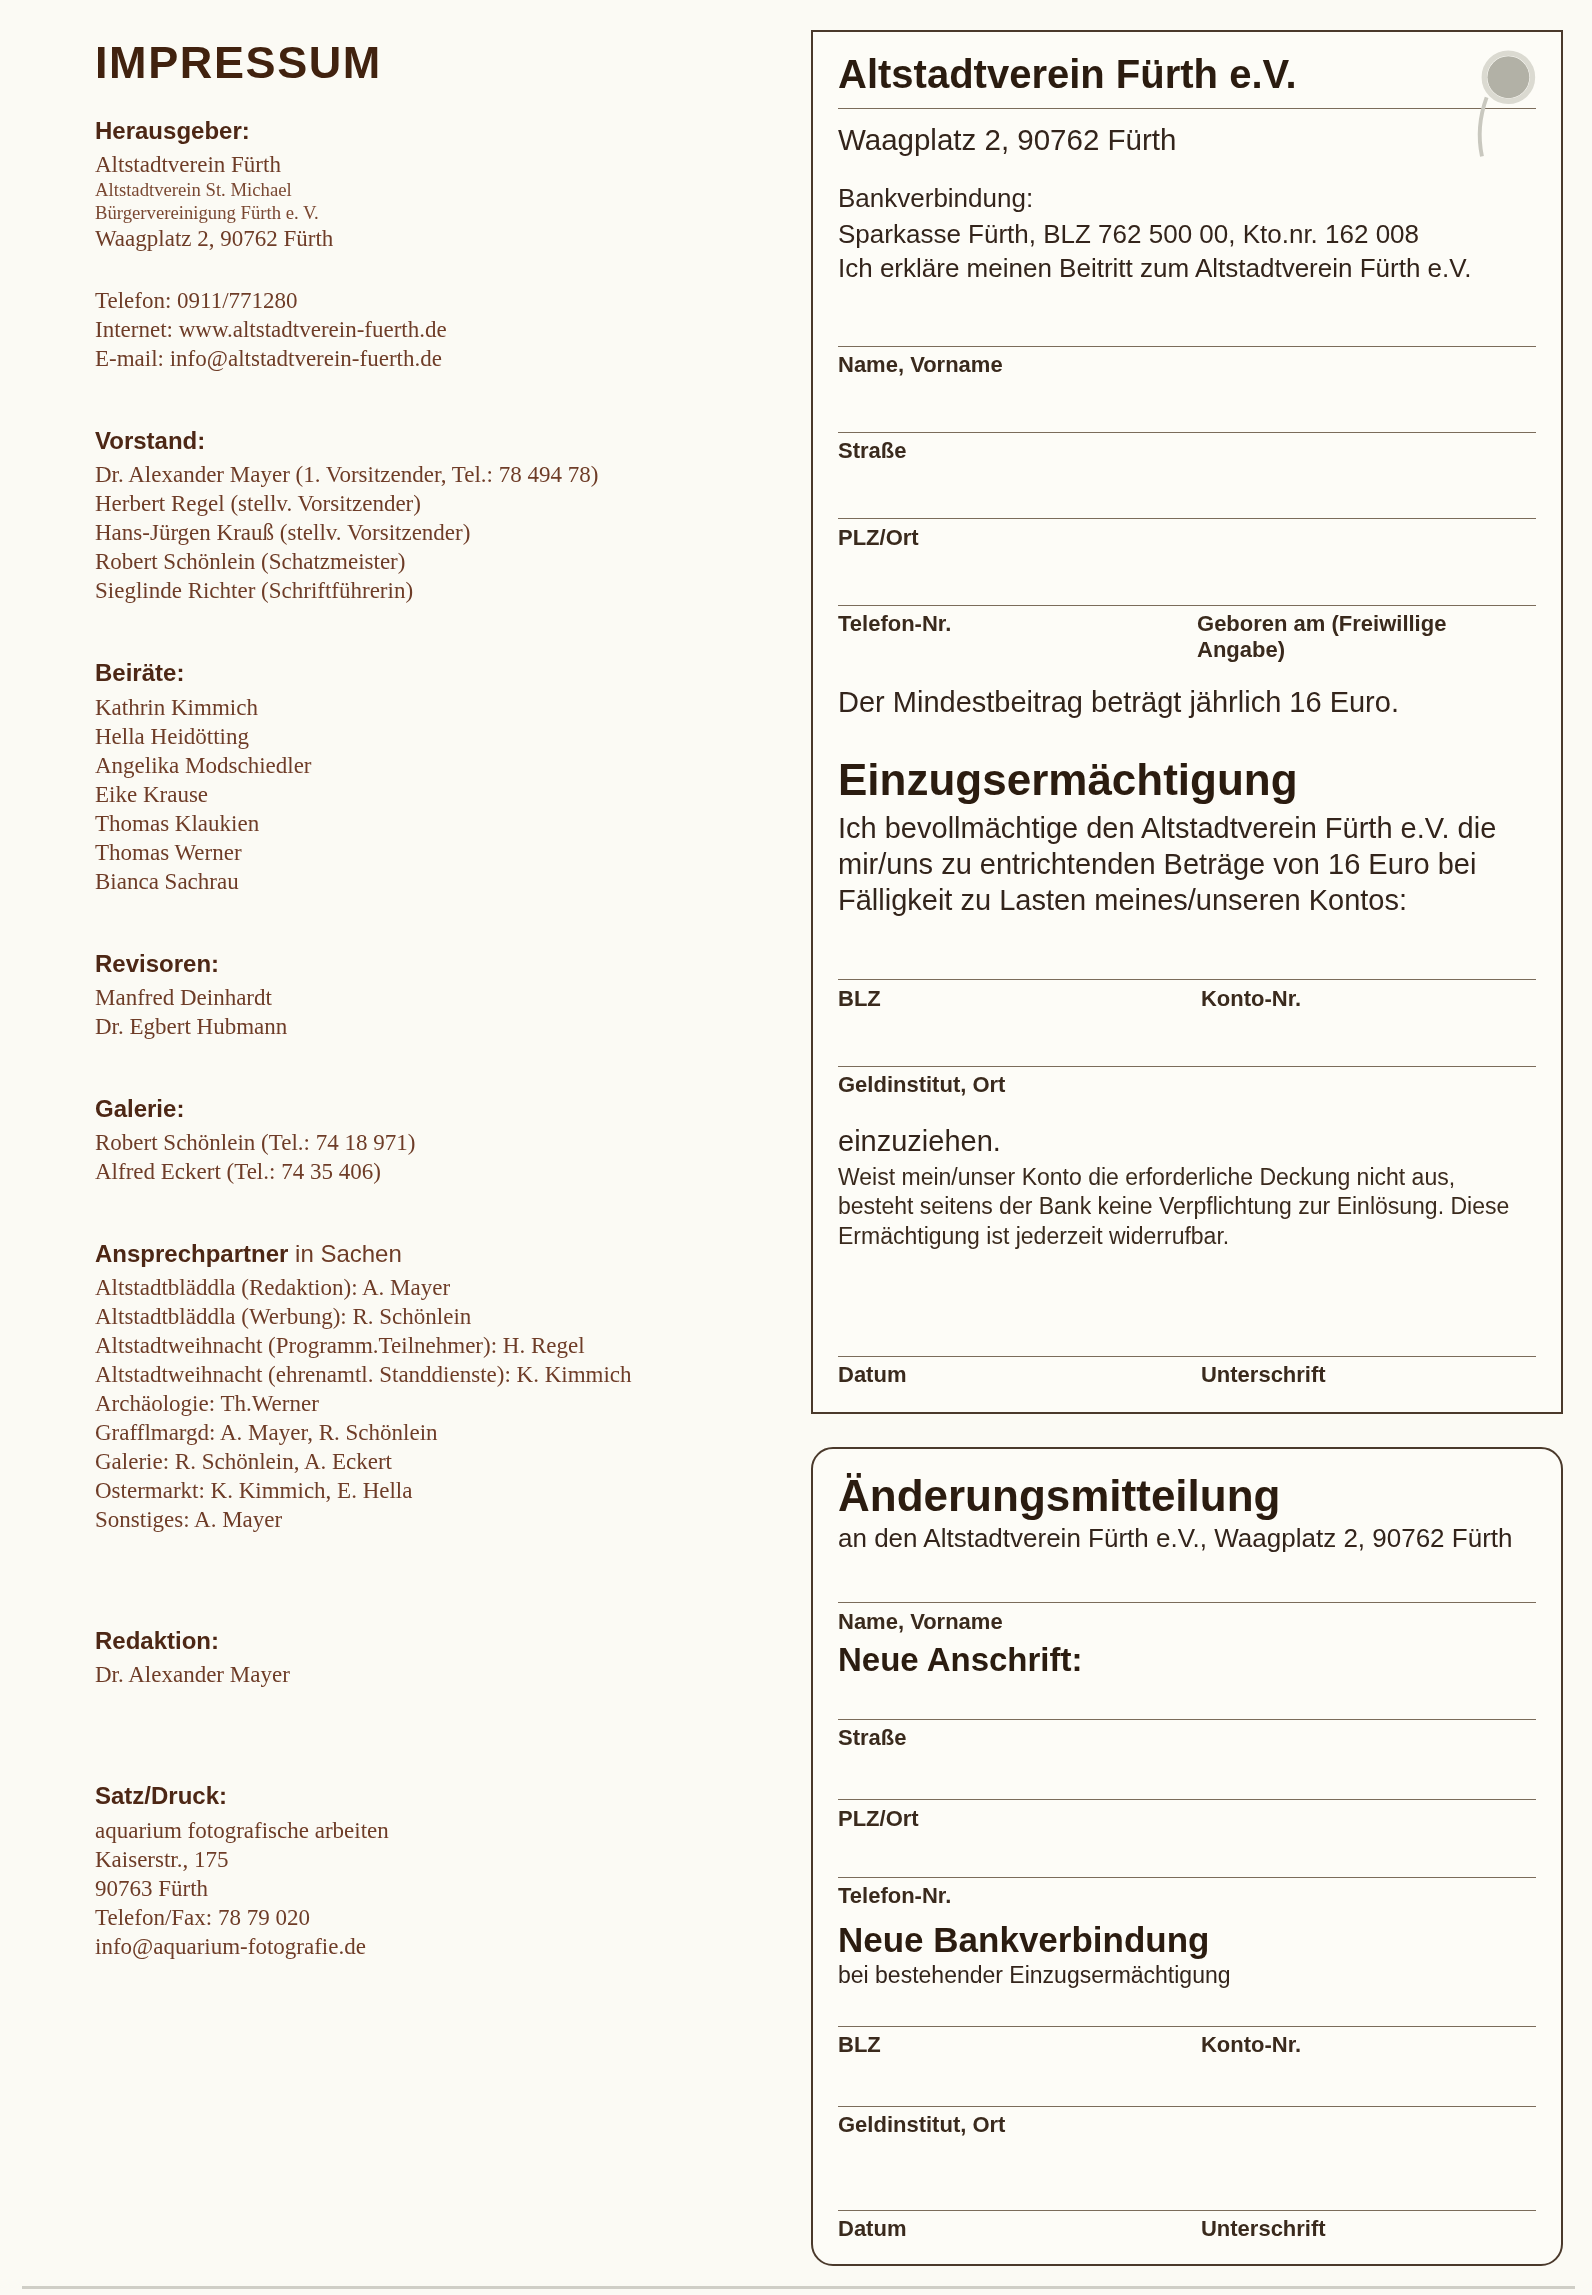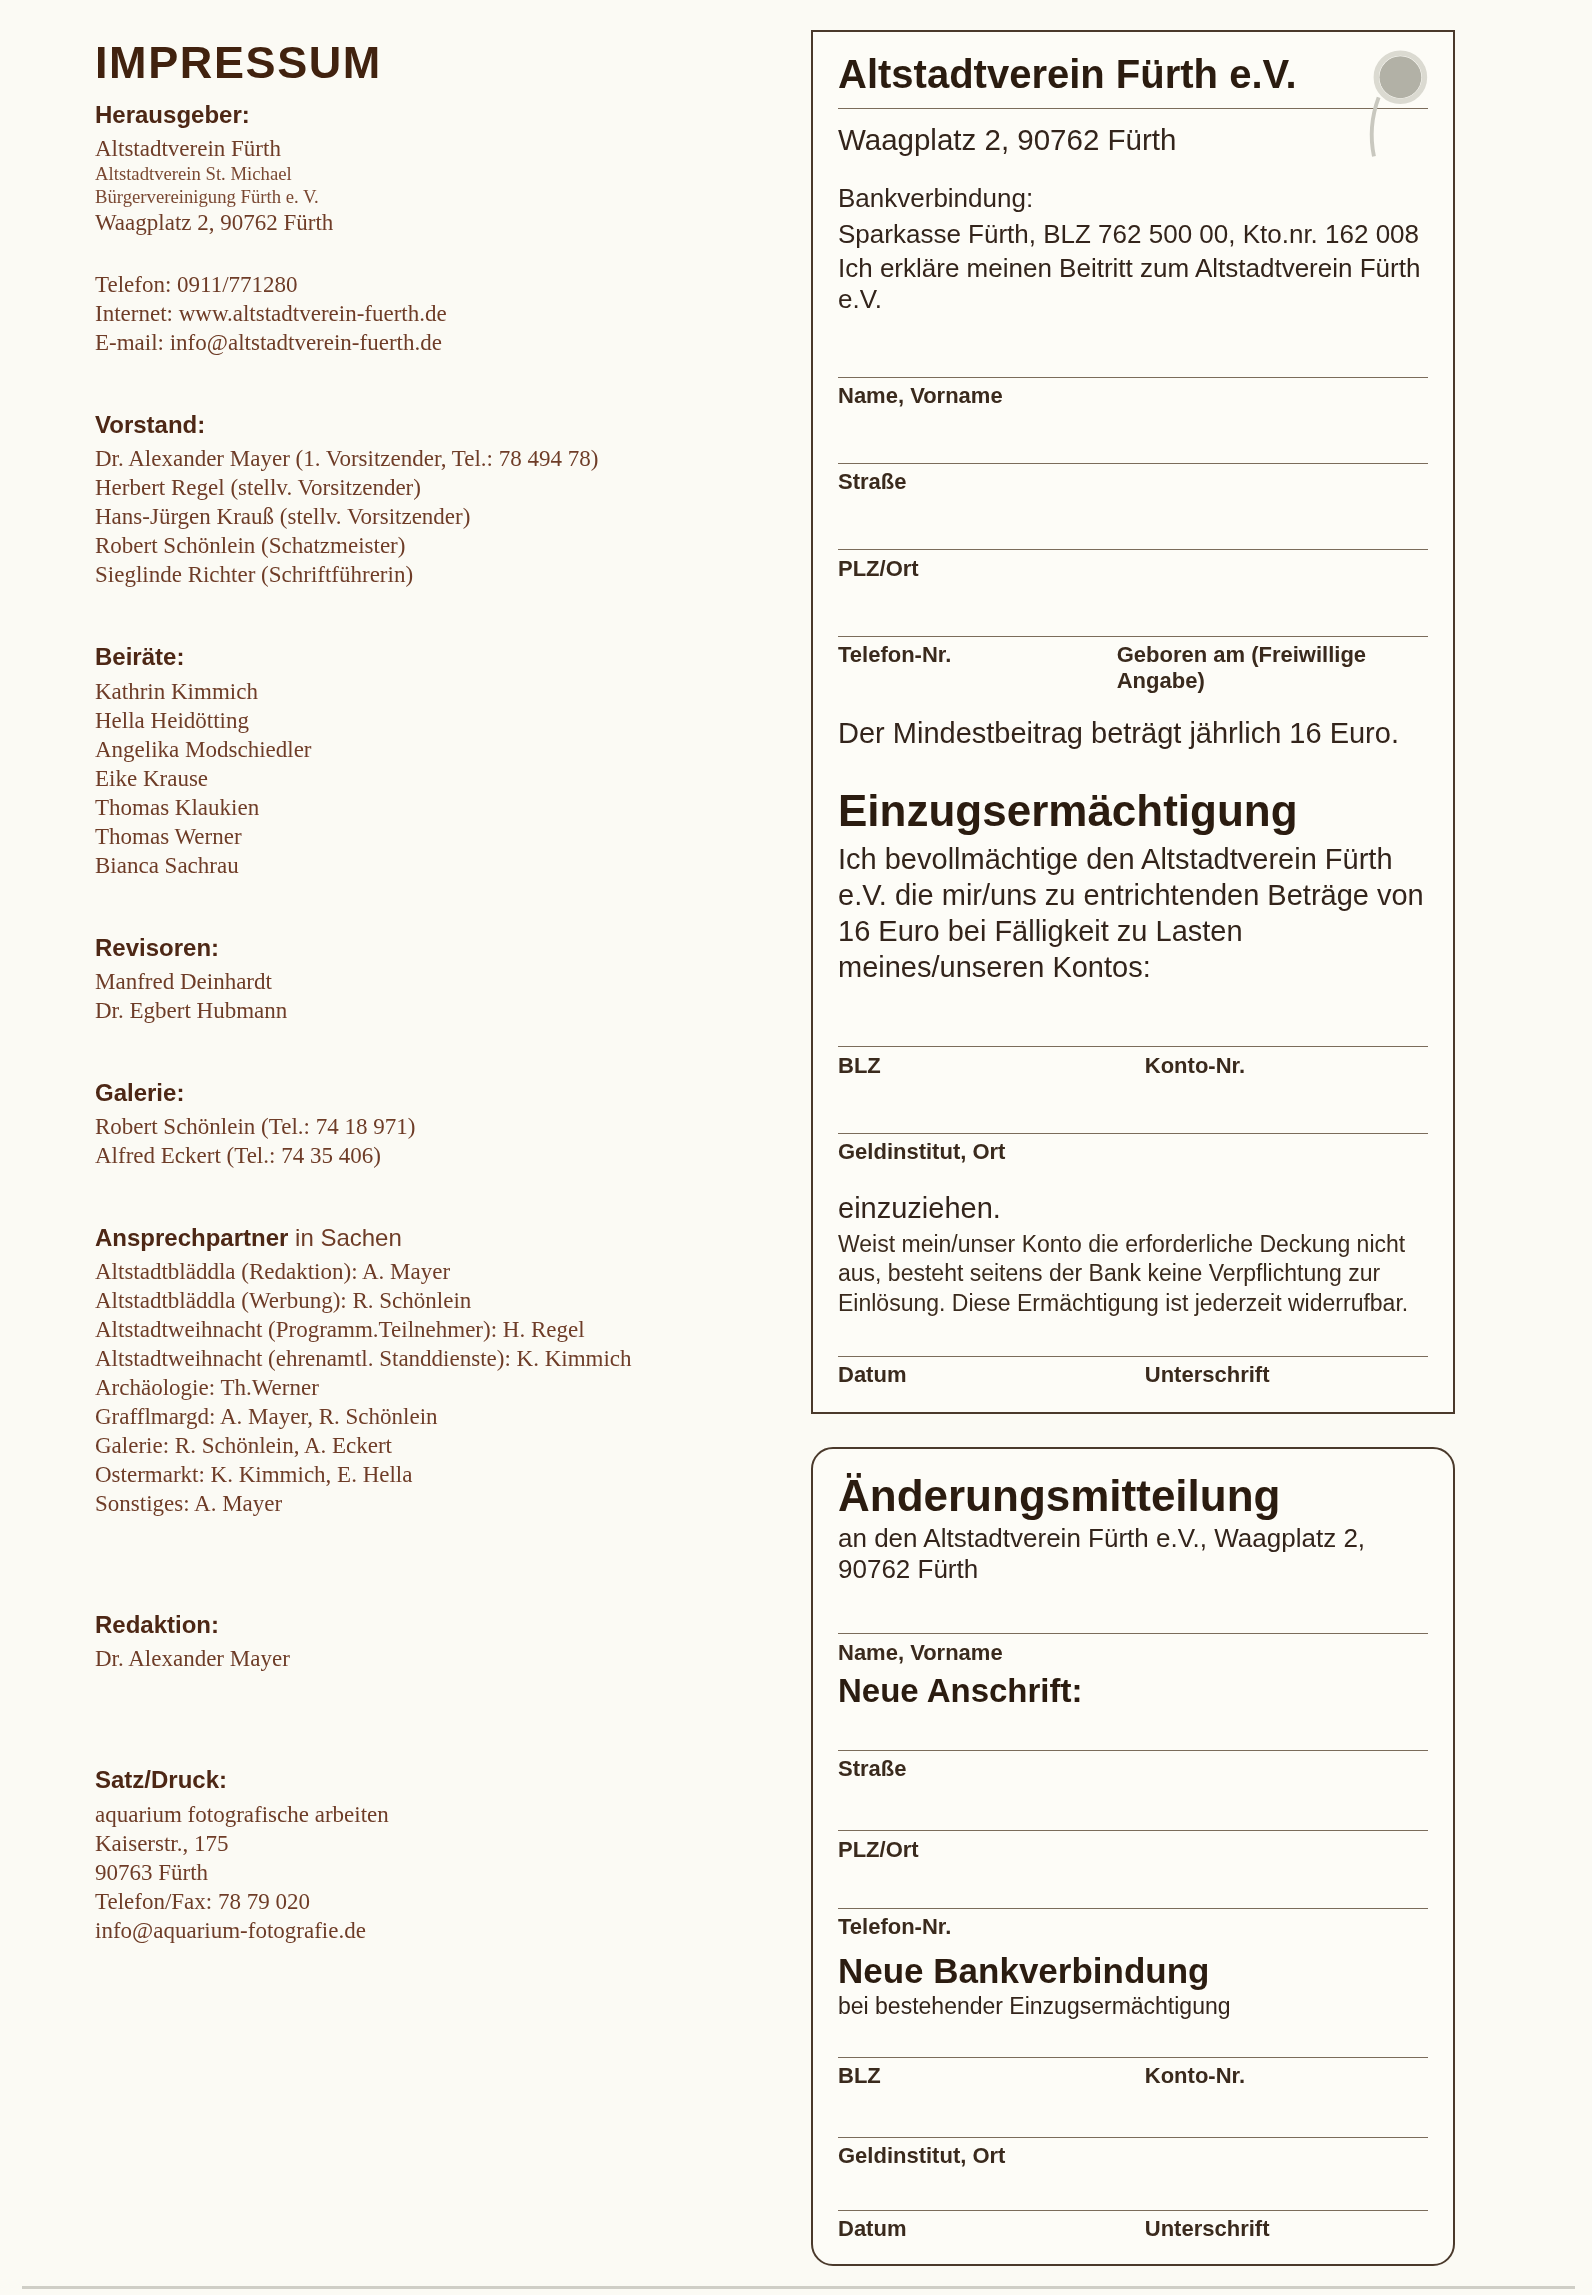--- a/index.html
+++ b/index.html
@@ -21,38 +21,38 @@
   .left-col {
     position:absolute; left:95px; top:37px; width:692px;
     color:#6e3c27;
   }
   .imp-title {
     font-family:"Liberation Sans", sans-serif;
     font-weight:700; font-size:45px; letter-spacing:1.6px;
     color:#41220f;
   }
   .sec { margin-top:53px; }
-  .sec.tight { margin-top:11px; }
+  .sec.tight { margin-top:27px; }
   .sec.mid { margin-top:33px; }
   .sec.wide { margin-top:92px; }
   .sec-label {
     font-family:"Liberation Sans", sans-serif;
     font-weight:700; font-size:24px; line-height:29.5px;
     color:#4d2715; margin-bottom:4.7px;
   }
   .sec-label .plain { font-weight:400; color:#6e3c27; }
   .line {
     font-family:"Liberation Serif", serif;
     font-size:23px; line-height:29px; color:#6e3c27;
   }
   .line.small { font-size:18.7px; line-height:22.5px; color:#7a4832; }
 
   
   .box {
-    position:absolute; left:811px; width:644px;
+    position:absolute; left:811px; width:752px;
     border:2.3px solid #4a392b;
     background:#fdfcf7;
     padding:20px 25px 14px 25px;
     color:#33241b;
     display:flex; flex-direction:column;justify-content:space-between;
   }
   .box1 { top:29.5px;  height:1384px; }
   .box2 { top:1447px; height:819px;border-radius:22px; }
 
   .punch { position:absolute; top:17px; right:20px; }

